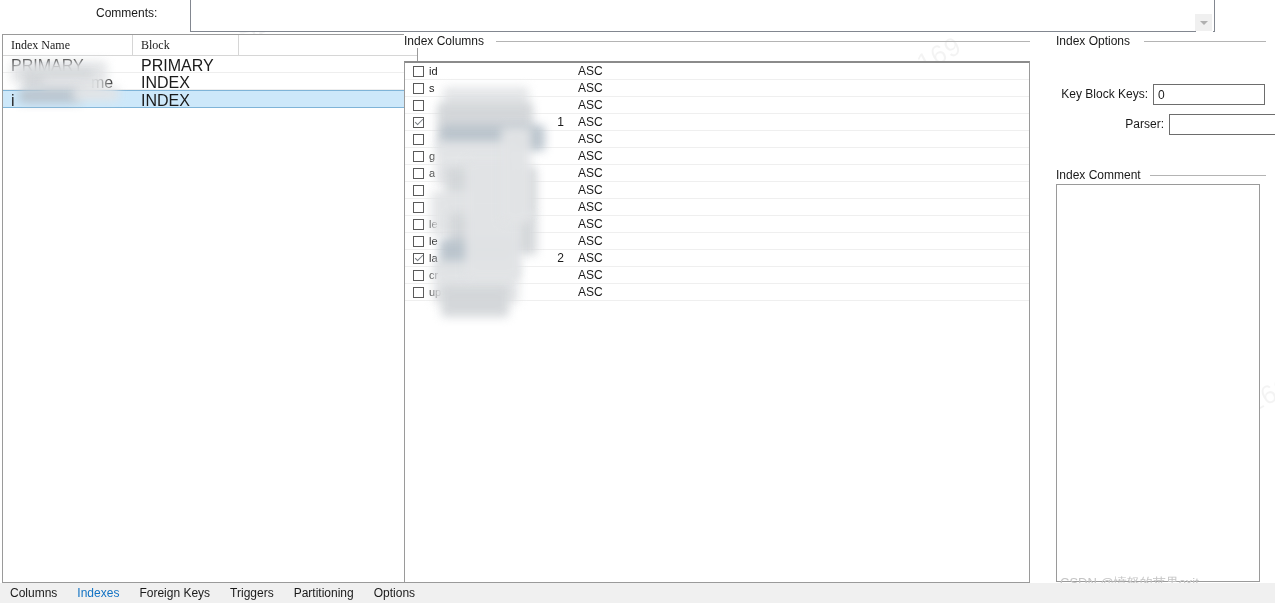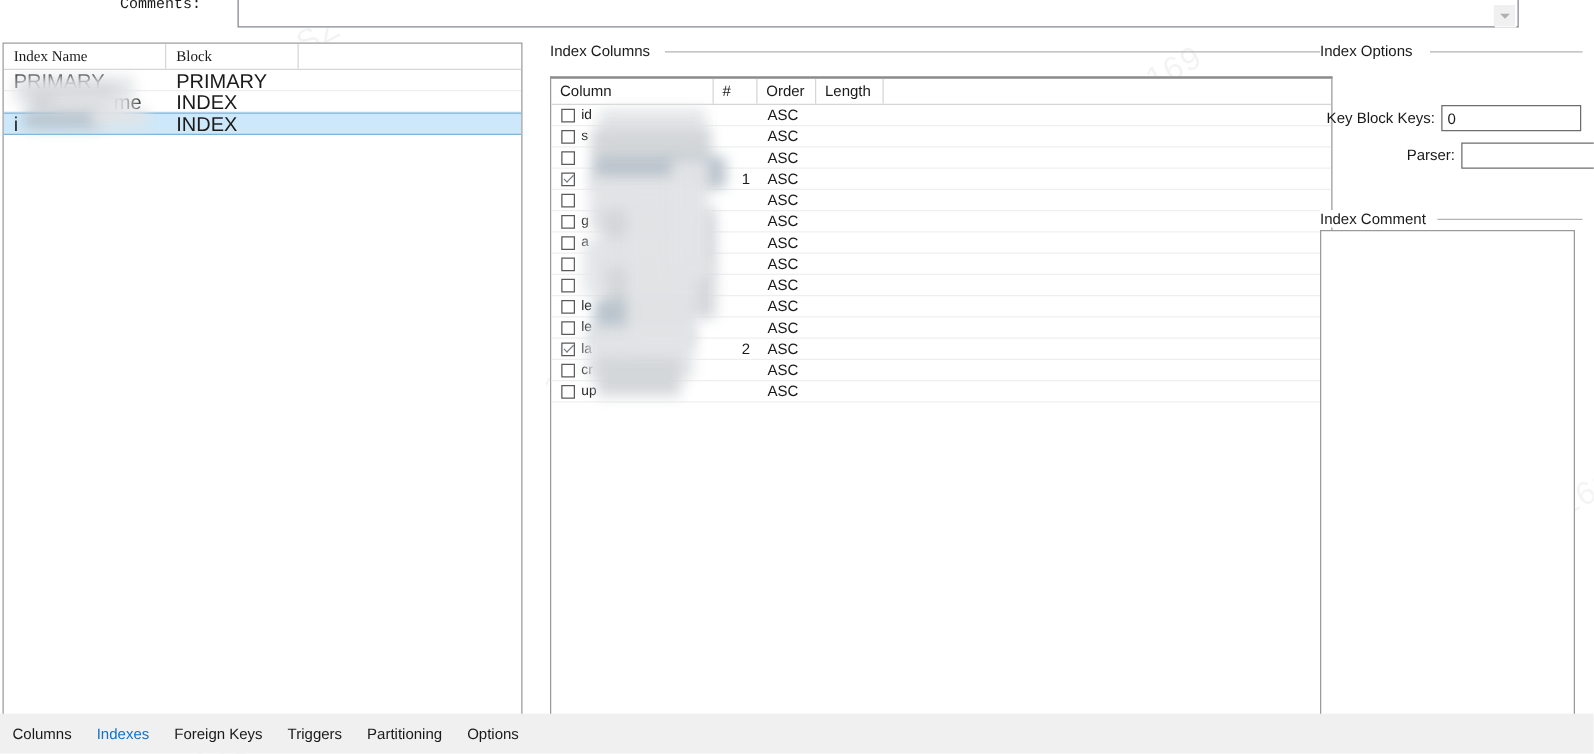--- a/index.html
+++ b/index.html
@@ -29,22 +29,22 @@
     transform-origin: left top;
     white-space: nowrap;
     pointer-events: none;
     user-select: none;
     letter-spacing: 1px;
   }
 
   
   .comments-row {
     position: absolute;
-    left: 0; top: 0;
-    width: 1008px; height: 30px; font-family: Liberation Mono, monospace;
+    left: 0; top: 10px;
+    width: 1008px; height: 30px;
   }
   .comments-label {
     position: absolute;
     left: 96px; top: -4px;
     font-size: 12px;
     color: #1a1a1a;
   }
   .comments-box {
     position: absolute;
     left: 190px; top: -22px;
@@ -155,21 +155,21 @@
   .group-line {
     position: absolute;
     top: 0; left: 0;
     height: 1px;
     background: #b4b4b4;
   }
 
   
   .cols-panel {
     position: absolute;
-    left: 440px; top: 34px;
+    left: 404px; top: 34px;
     width: 562px; height: 549px;
   }
   .cols-grid {
     position: absolute;
     left: 0; top: 27px;
     width: 626px; height: 522px;
     border: 1px solid #9a9a9a;
     border-top: 2px solid #8b8b8b;
     background: #ffffff;
     box-sizing: border-box;
@@ -304,21 +304,21 @@
     width: 204px; height: 398px;
     border: 1px solid #9a9a9a;
     background: #ffffff;
     box-sizing: border-box;
   }
 
   
   .tabbar {
     position: absolute;
     left: 0; bottom: 0;
-    width: 1275px; height: 32px;
+    width: 1275px; height: 20px;
     background: #f0f0f0;
     display: flex;
     align-items: center;
   }
   .tab {
     font-size: 12px;
     color: #1a1a1a;
     padding: 0 10px;
     white-space: nowrap;
     cursor: default;
@@ -391,27 +391,20 @@
   <div class="blur-blob light" style="left:70px; top:52px; width:46px; height:14px;"></div>
 </div>
 
 <div class="cols-panel">
   <div class="group" style="left:0; top:7px; width:626px;">
     <div class="group-title">Index Columns</div>
     <div class="group-line" style="left:92px; width:534px;"></div>
   </div>
 
   <div class="cols-grid">
-    <div class="cg-header">
-      <div class="cg-th col">Column</div>
-      <div class="cg-th num">#</div>
-      <div class="cg-th order">Order</div>
-      <div class="cg-th length">Length</div>
-      <div class="cg-th rest"></div>
-    </div>
     <div id="cg-rows">
         <div class="cg-row">
           <div class="cg-cell col">
             <span class="cb"></span>
             <span class="col-text">id</span>
           </div>
           <div class="cg-cell num"></div>
           <div class="cg-cell order">ASC</div>
           <div class="cg-cell length"></div>
           <div class="cg-cell rest"></div>

